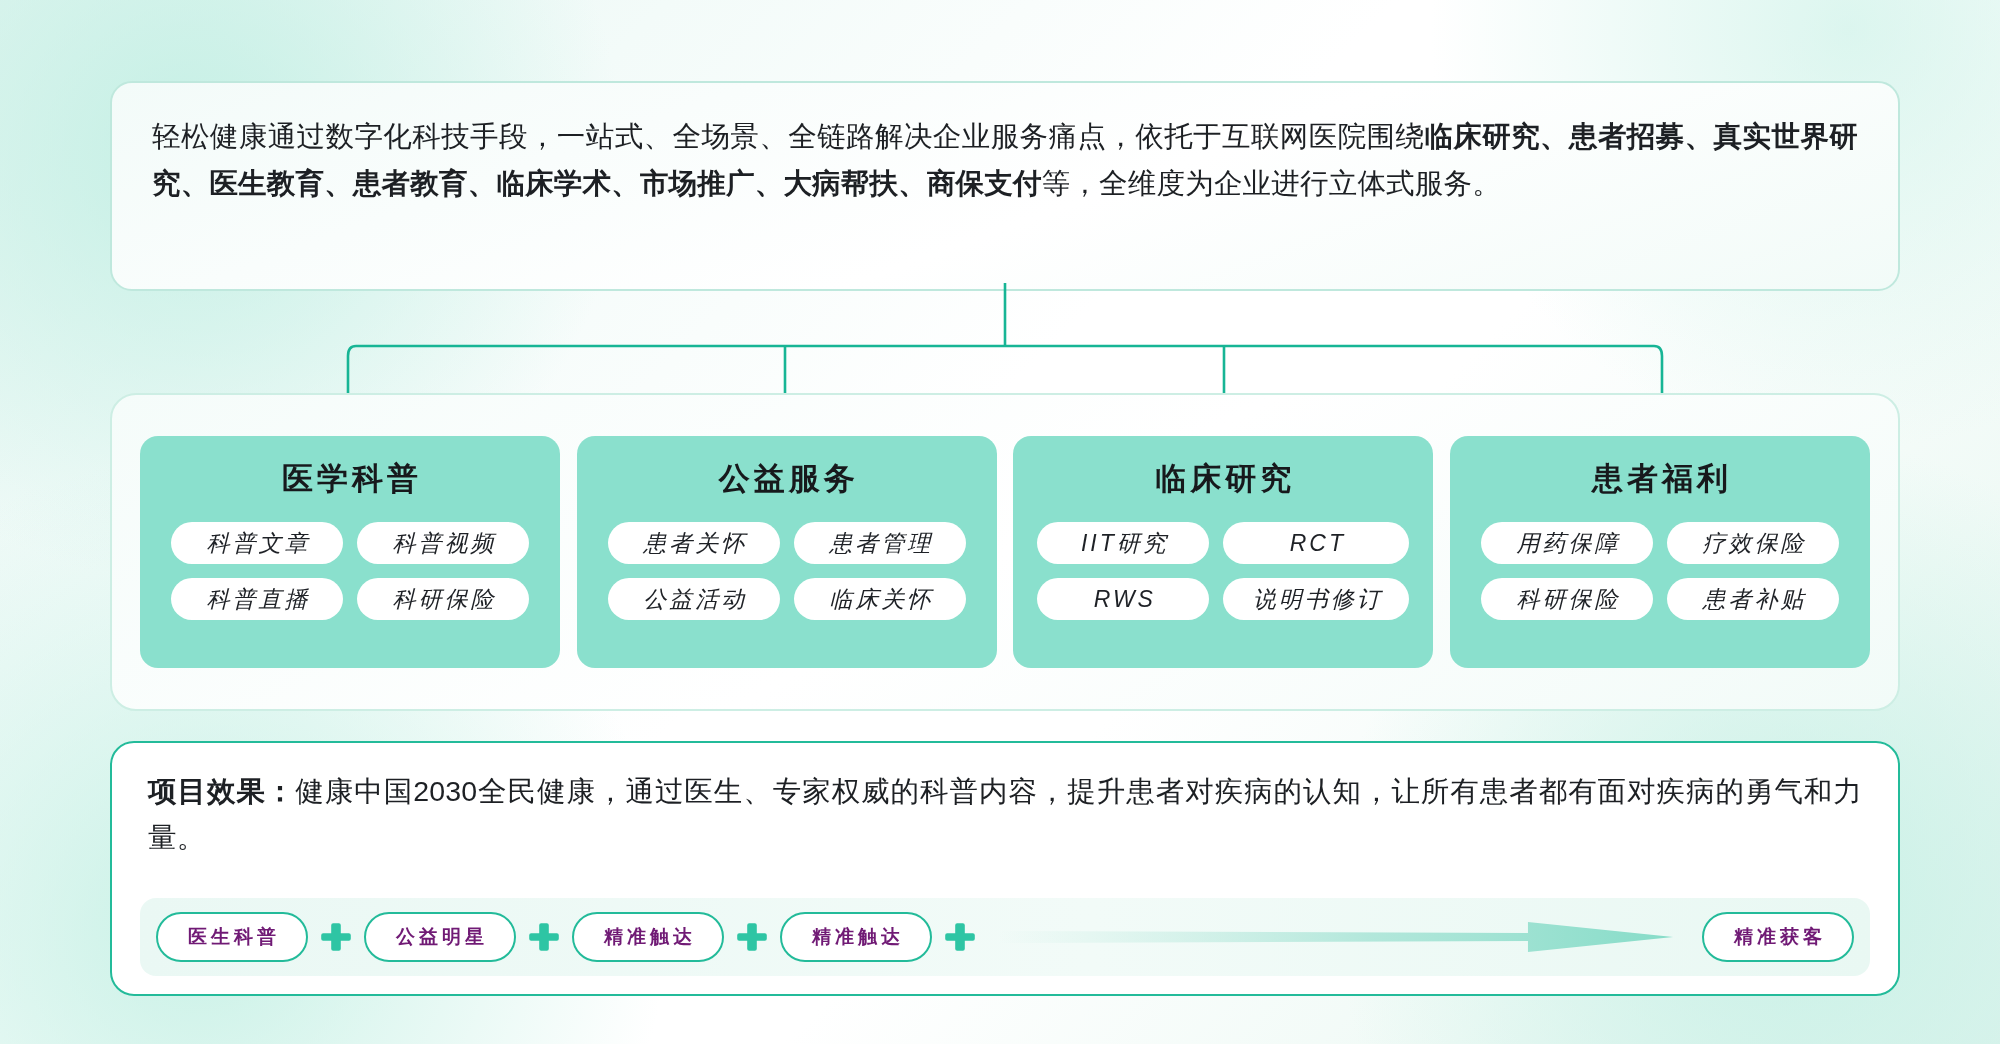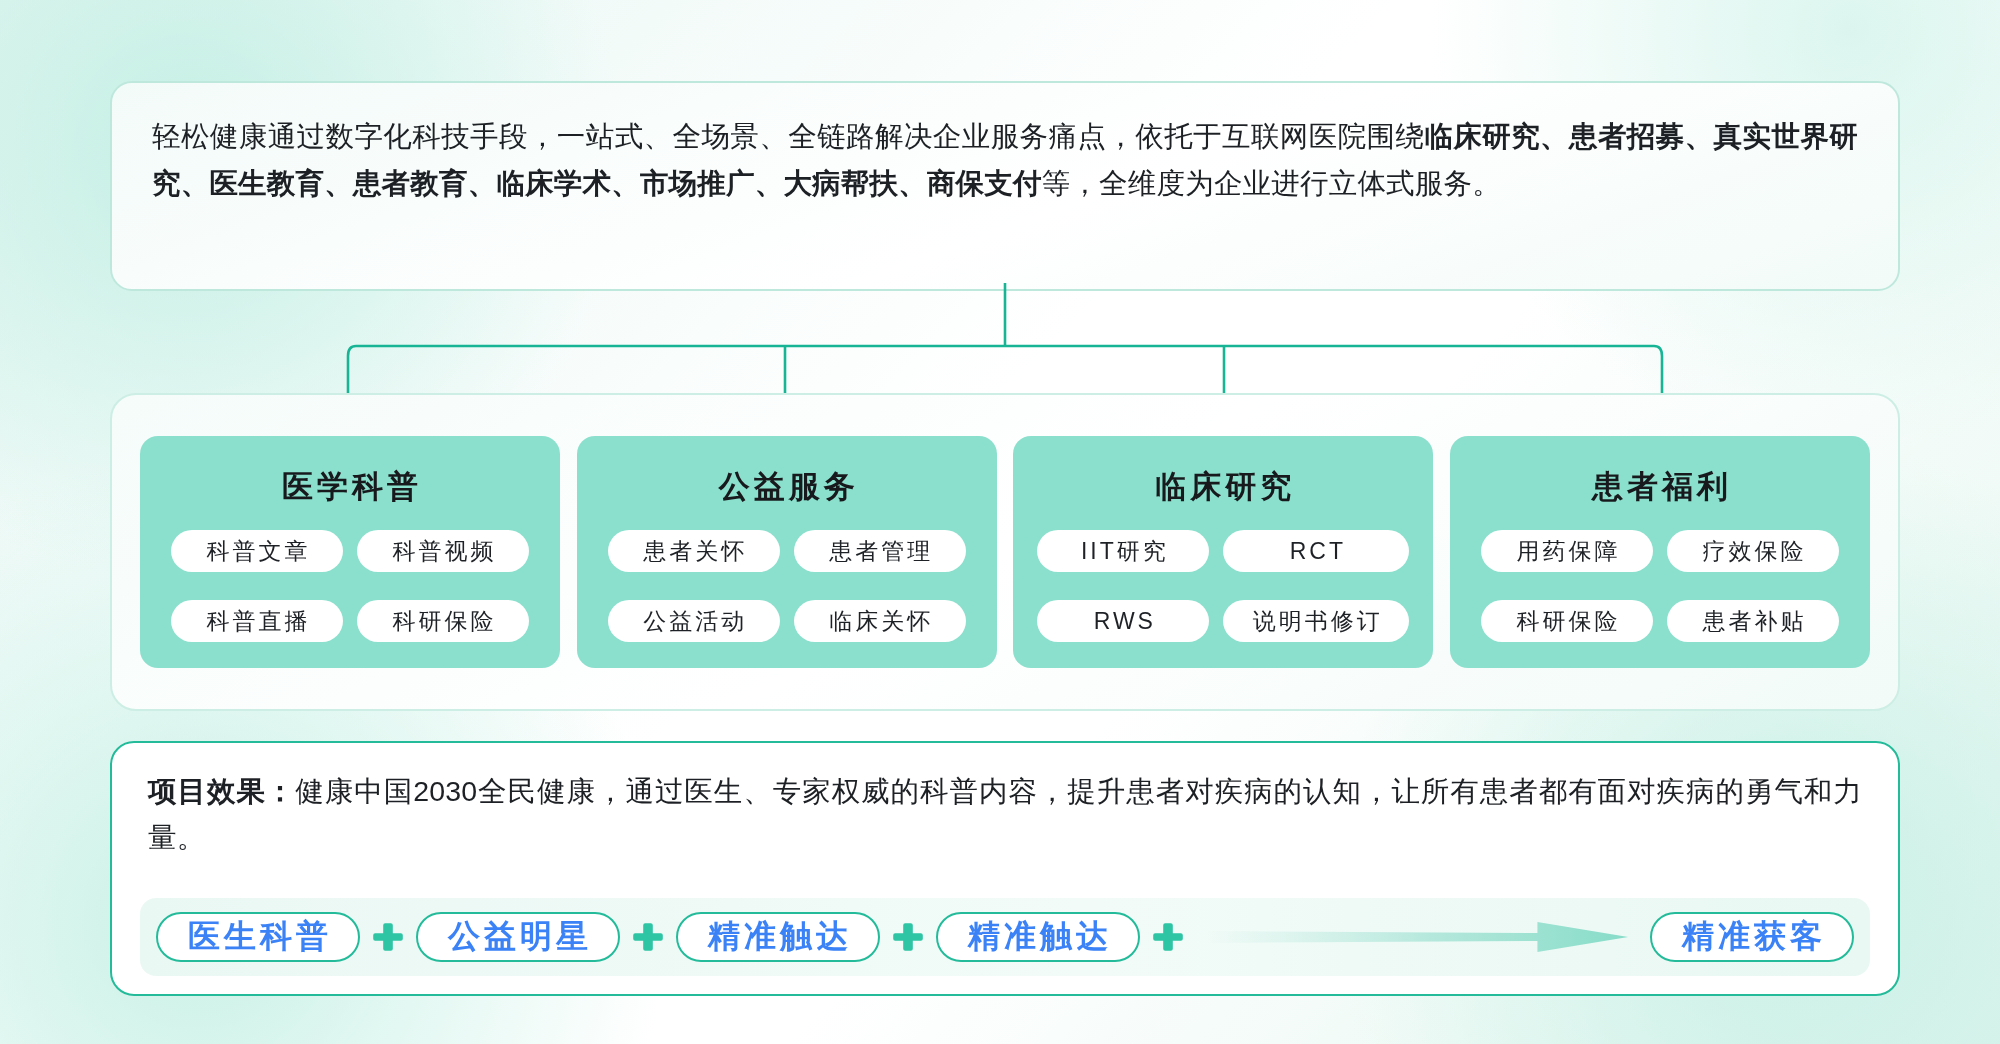--- a/index.html
+++ b/index.html
@@ -91,37 +91,38 @@
   }
 
   .card {
     width: 420px;
     height: 232px;
     border-radius: 18px;
     background: #8ae0cd;
     display: flex;
     flex-direction: column;
     align-items: center;
-    padding-top: 30px;
+    padding-top: 22px;
   }
 
   .card-title {
     font-size: 31px;
     font-weight: 700;
     color: #17191c;
     letter-spacing: 4px;
     text-indent: 4px;
     margin-bottom: 22px;
   }
 
   .pill-grid {
     display: grid;
     grid-template-columns: auto auto;
-    gap: 28px 14px;
+    gap: 14px 14px;
     justify-content: center;
+    font-style: italic;
   }
 
   .pill {
     min-width: 172px;
     height: 42px;
     padding: 0 16px;
     background: #ffffff;
     border-radius: 21px;
     display: flex;
     align-items: center;
@@ -168,23 +169,23 @@
 
   .chain-pill {
     height: 50px;
     padding: 0 26px;
     border: 2px solid #23bb9a;
     border-radius: 25px;
     background: #ffffff;
     display: flex;
     align-items: center;
     justify-content: center;
-    font-size: 32px;
+    font-size: 19px;
     font-weight: 700;
-    color: #3b82f6;
+    color: #701a75;
     letter-spacing: 4px;
     text-indent: 4px;
     white-space: nowrap;
   }
 
   .plus-icon {
     width: 34px; height: 34px;
     margin: 0 11px;
     flex: 0 0 auto;
   }

